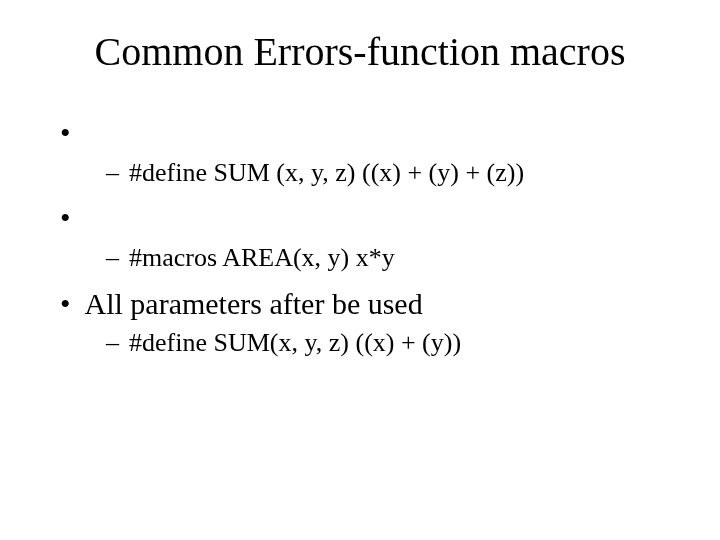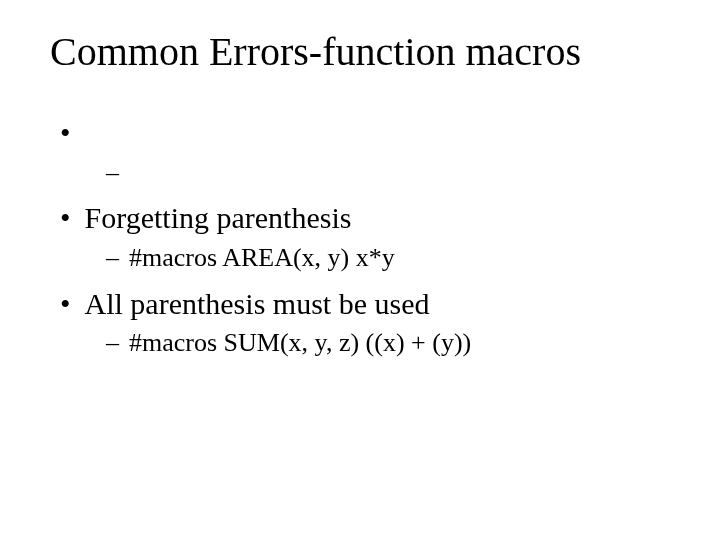--- a/index.html
+++ b/index.html
@@ -11,21 +11,21 @@
       font-family: "Times New Roman", Times, serif;
       color: #000;
       overflow: hidden;
     }
     .slide {
       padding: 30px 50px 0 50px;
     }
     .title {
       font-size: 40px;
       font-weight: normal;
-      text-align: left;
+      text-align: center;
       margin: 0 0 40px 0;
       line-height: 1.1;
     }
     ul.main {
       list-style: none;
       margin: 0;
       padding: 0 0 0 10px;
     }
     ul.main > li {
       margin-bottom: 6px;
@@ -62,44 +62,44 @@
 
   <ul class="main">
 
     <li>
       <div class="bullet-row">
         <span class="bullet-dot">•</span>
       </div>
       <ul class="sub">
         <li class="sub-row">
           <span class="sub-dash">–</span>
+          <span>#define SUM (x, y, z) ((x) + (y) + (z))</span>
         </li>
       </ul>
     </li>
 
     <li>
       <div class="bullet-row">
         <span class="bullet-dot">•</span>
-        <span>Forgetting parenthesis</span>
       </div>
       <ul class="sub">
         <li class="sub-row">
           <span class="sub-dash">–</span>
           <span>#macros AREA(x, y) x*y</span>
         </li>
       </ul>
     </li>
 
     <li>
       <div class="bullet-row">
         <span class="bullet-dot">•</span>
-        <span>All parenthesis must be used</span>
+        <span>All parameters after be used</span>
       </div>
       <ul class="sub">
         <li class="sub-row">
           <span class="sub-dash">–</span>
-          <span>#macros SUM(x, y, z) ((x) + (y))</span>
+          <span>#define SUM(x, y, z) ((x) + (y))</span>
         </li>
       </ul>
     </li>
 
   </ul>
 </div>
 
 </body></html>

